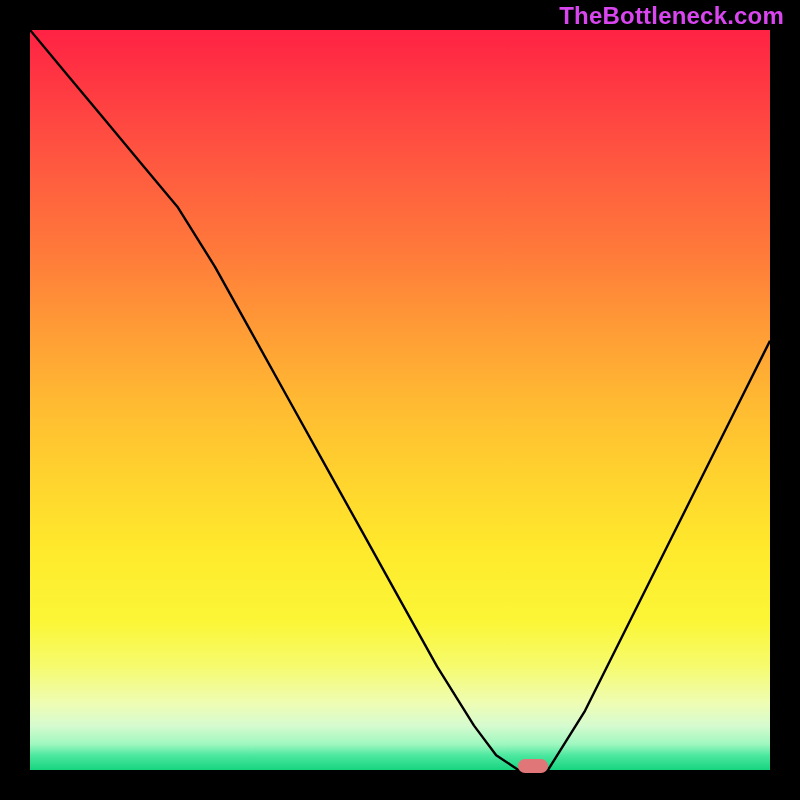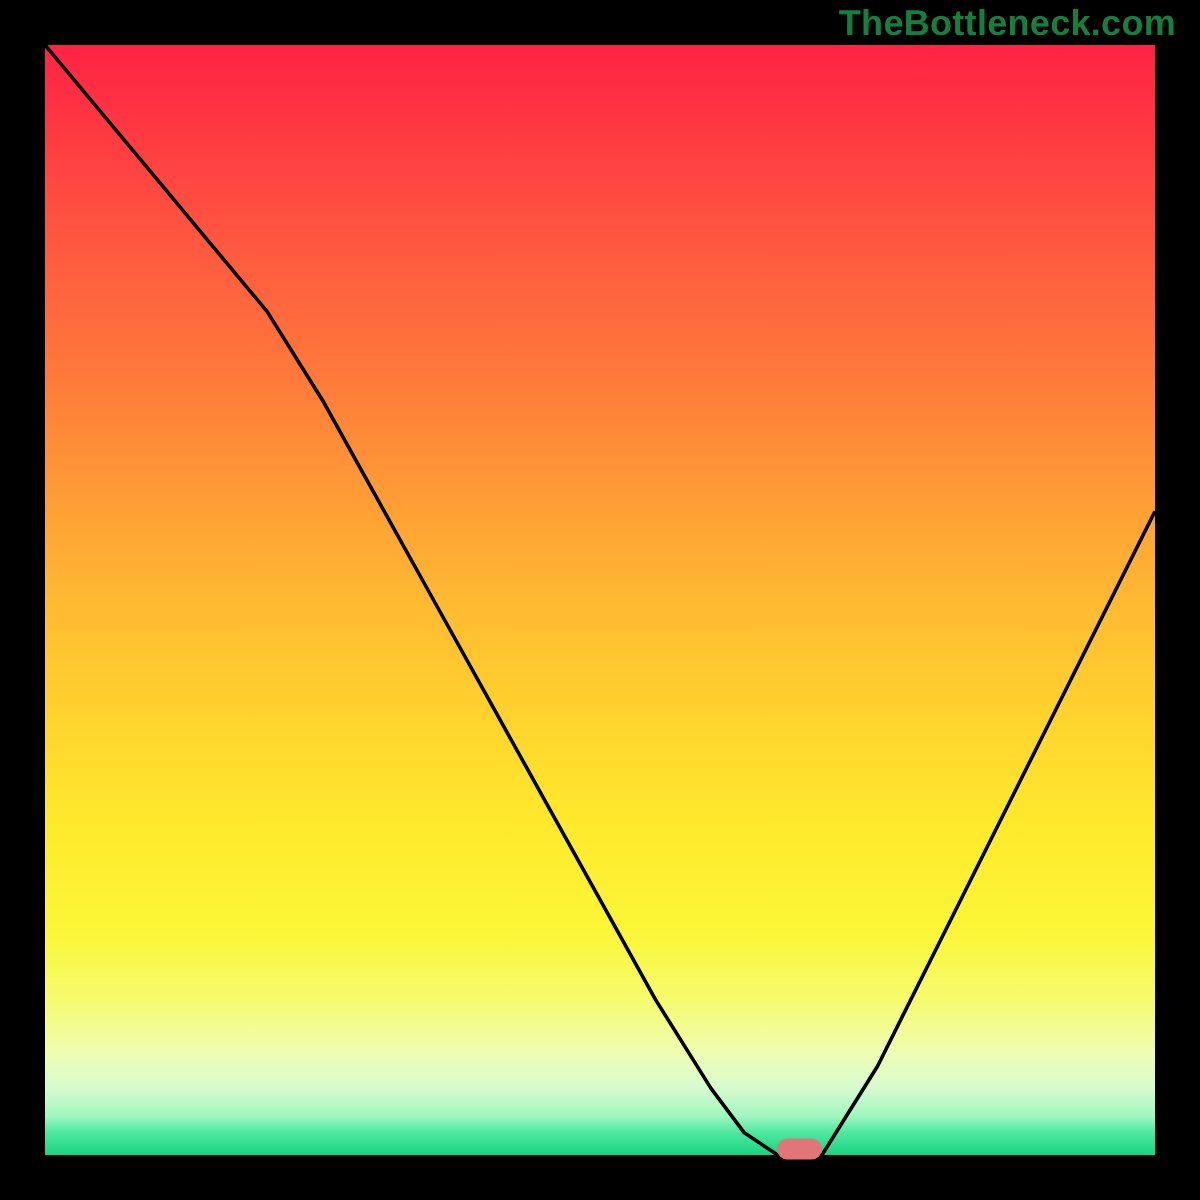--- a/index.html
+++ b/index.html
@@ -16,21 +16,21 @@
     height: 800px;
     background: #000;
   }
   .watermark {
     position: absolute;
     top: 2px;
     right: 16px;
     font-family: Arial, Helvetica, sans-serif;
     font-size: 24px;
     font-weight: 600;
-    color: #15803d;
+    color: #d946ef;
     letter-spacing: 0.2px;
     z-index: 10;
   }
   .plot-area {
     position: absolute;
     left: 30px;
     top: 30px;
     width: 740px;
     height: 740px;
   }

